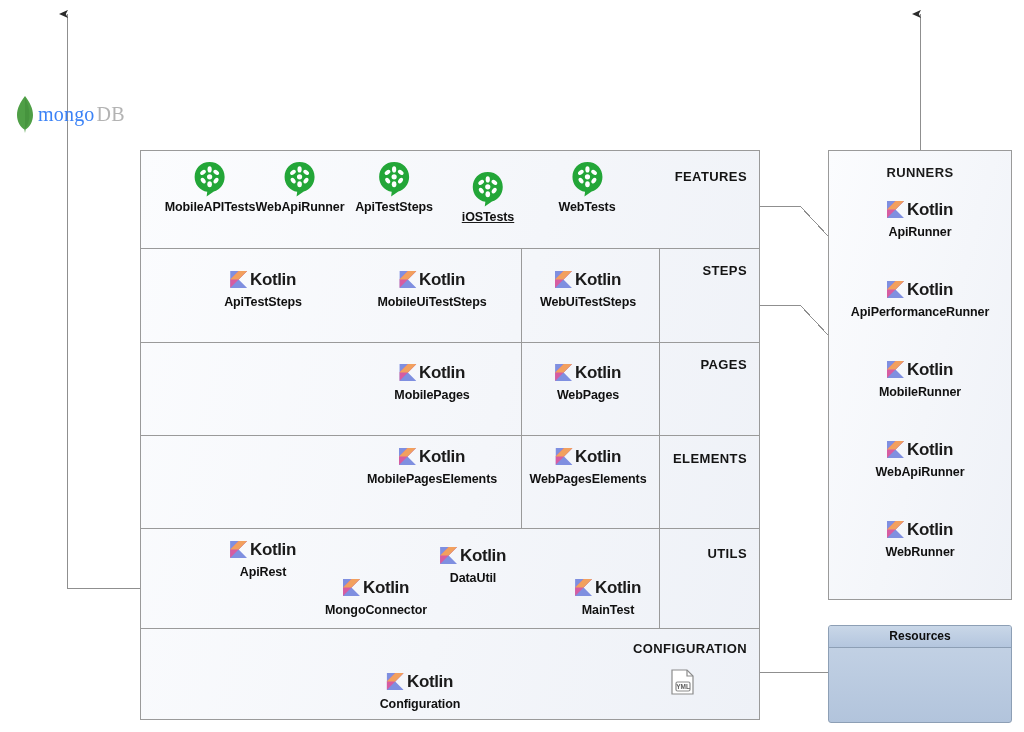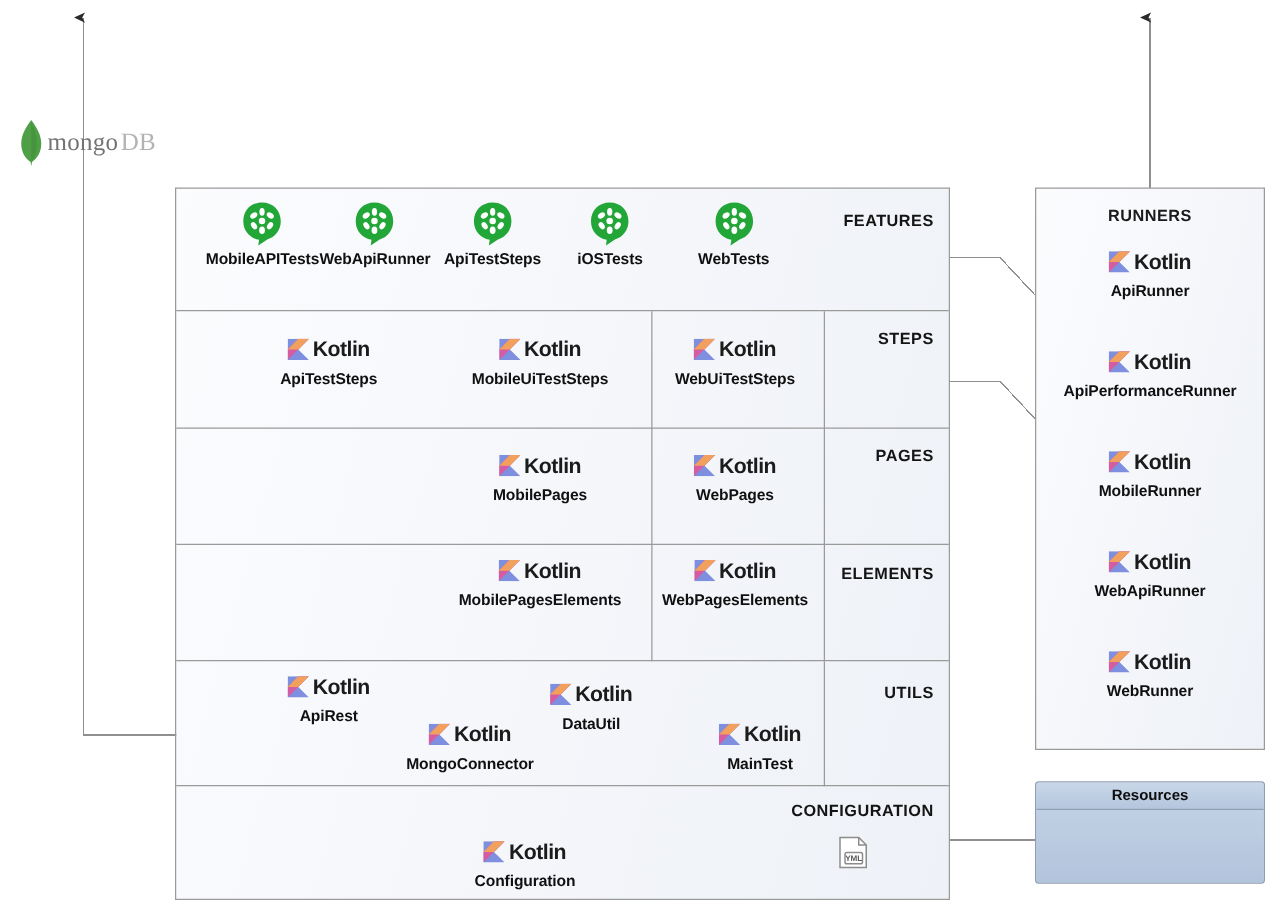--- a/index.html
+++ b/index.html
@@ -129,21 +129,21 @@
     width: 100%;
     text-align: center;
   }
 
   
   #resources-box {
     position: absolute;
     left: 828px;
     top: 625px;
     width: 184px;
-    height: 82px;
+    height: 98px;
     box-sizing: border-box;
     border: 1px solid #8d9fb5;
     border-radius: 3px;
     background: linear-gradient(180deg, #c6d4e6 0%, #b2c4dc 100%);
     z-index: 2;
     overflow: hidden;
   }
   #resources-header {
     height: 21px;
     line-height: 21px;
@@ -170,21 +170,21 @@
     align-items: center;
     gap: 2px;
     z-index: 3;
   }
   .mongo-leaf { width: 22px; height: 38px; }
   .mongo-word {
     font-family: "Liberation Serif", serif;
     font-size: 20px;
     letter-spacing: 0.2px;
   }
-  .mongo-mongo { color: #737373; }
+  .mongo-mongo { color: #3b82f6; }
   .mongo-db { color: #b3b3b3; }
 
   
   #yml-icon {
     position: absolute;
     left: 668px;
     top: 668px;
     z-index: 4;
   }
 </style>
@@ -319,21 +319,21 @@
           <ellipse cx="10.4" cy="11.4" rx="3.1" ry="2.1" transform="rotate(-35 10.4 11.4)"></ellipse>
           <ellipse cx="23.4" cy="19.6" rx="2.1" ry="3.1" transform="rotate(35 23.4 19.6)"></ellipse>
           <ellipse cx="10.6" cy="19.6" rx="2.1" ry="3.1" transform="rotate(-35 10.6 19.6)"></ellipse>
           <ellipse cx="17" cy="23.2" rx="2.3" ry="3"></ellipse>
           <circle cx="17" cy="15.8" r="2.6"></circle>
         </g>
       </svg>
       <div class="node-label">ApiTestSteps</div>
     </div>
 
-    <div class="node" style="left:347px; top:10px;">
+    <div class="node" style="left:347px; top:20px;text-decoration:underline;">
       <svg class="cucumber" viewBox="0 0 34 36">
         <path d="M17 1 C25.8 1 32 7.2 32 16 C32 23 27.5 28.8 21.2 30.5 L14 35.4 L14.6 30.8 C7.2 29.6 2 23.6 2 16 C2 7.2 8.2 1 17 1 Z" fill="#23a638"></path>
         <g fill="#ffffff">
           <ellipse cx="17" cy="8.4" rx="2.1" ry="3.1"></ellipse>
           <ellipse cx="23.6" cy="11.4" rx="3.1" ry="2.1" transform="rotate(35 23.6 11.4)"></ellipse>
           <ellipse cx="10.4" cy="11.4" rx="3.1" ry="2.1" transform="rotate(-35 10.4 11.4)"></ellipse>
           <ellipse cx="23.4" cy="19.6" rx="2.1" ry="3.1" transform="rotate(35 23.4 19.6)"></ellipse>
           <ellipse cx="10.6" cy="19.6" rx="2.1" ry="3.1" transform="rotate(-35 10.6 19.6)"></ellipse>
           <ellipse cx="17" cy="23.2" rx="2.3" ry="3"></ellipse>
           <circle cx="17" cy="15.8" r="2.6"></circle>

